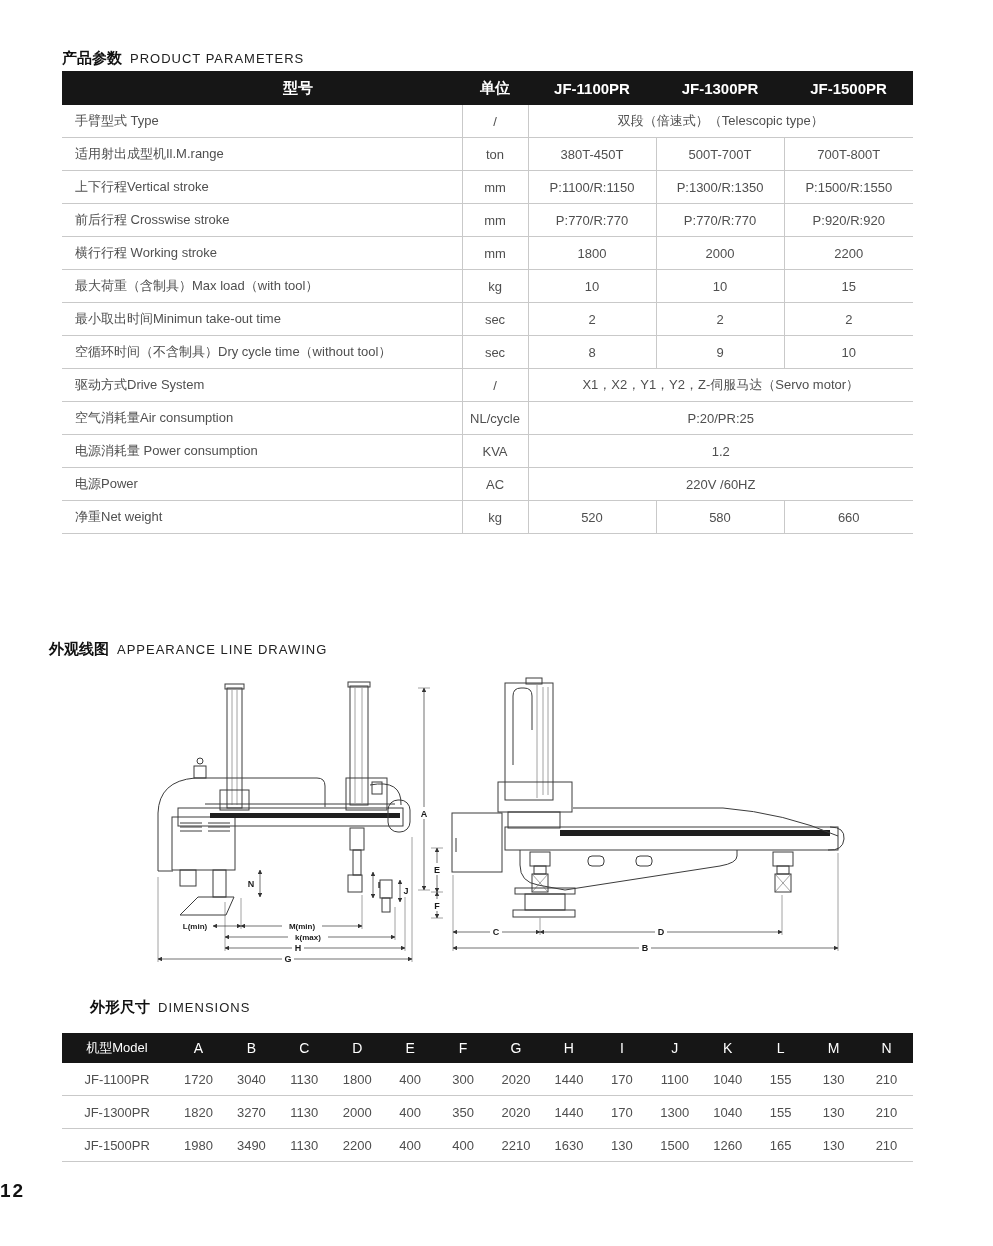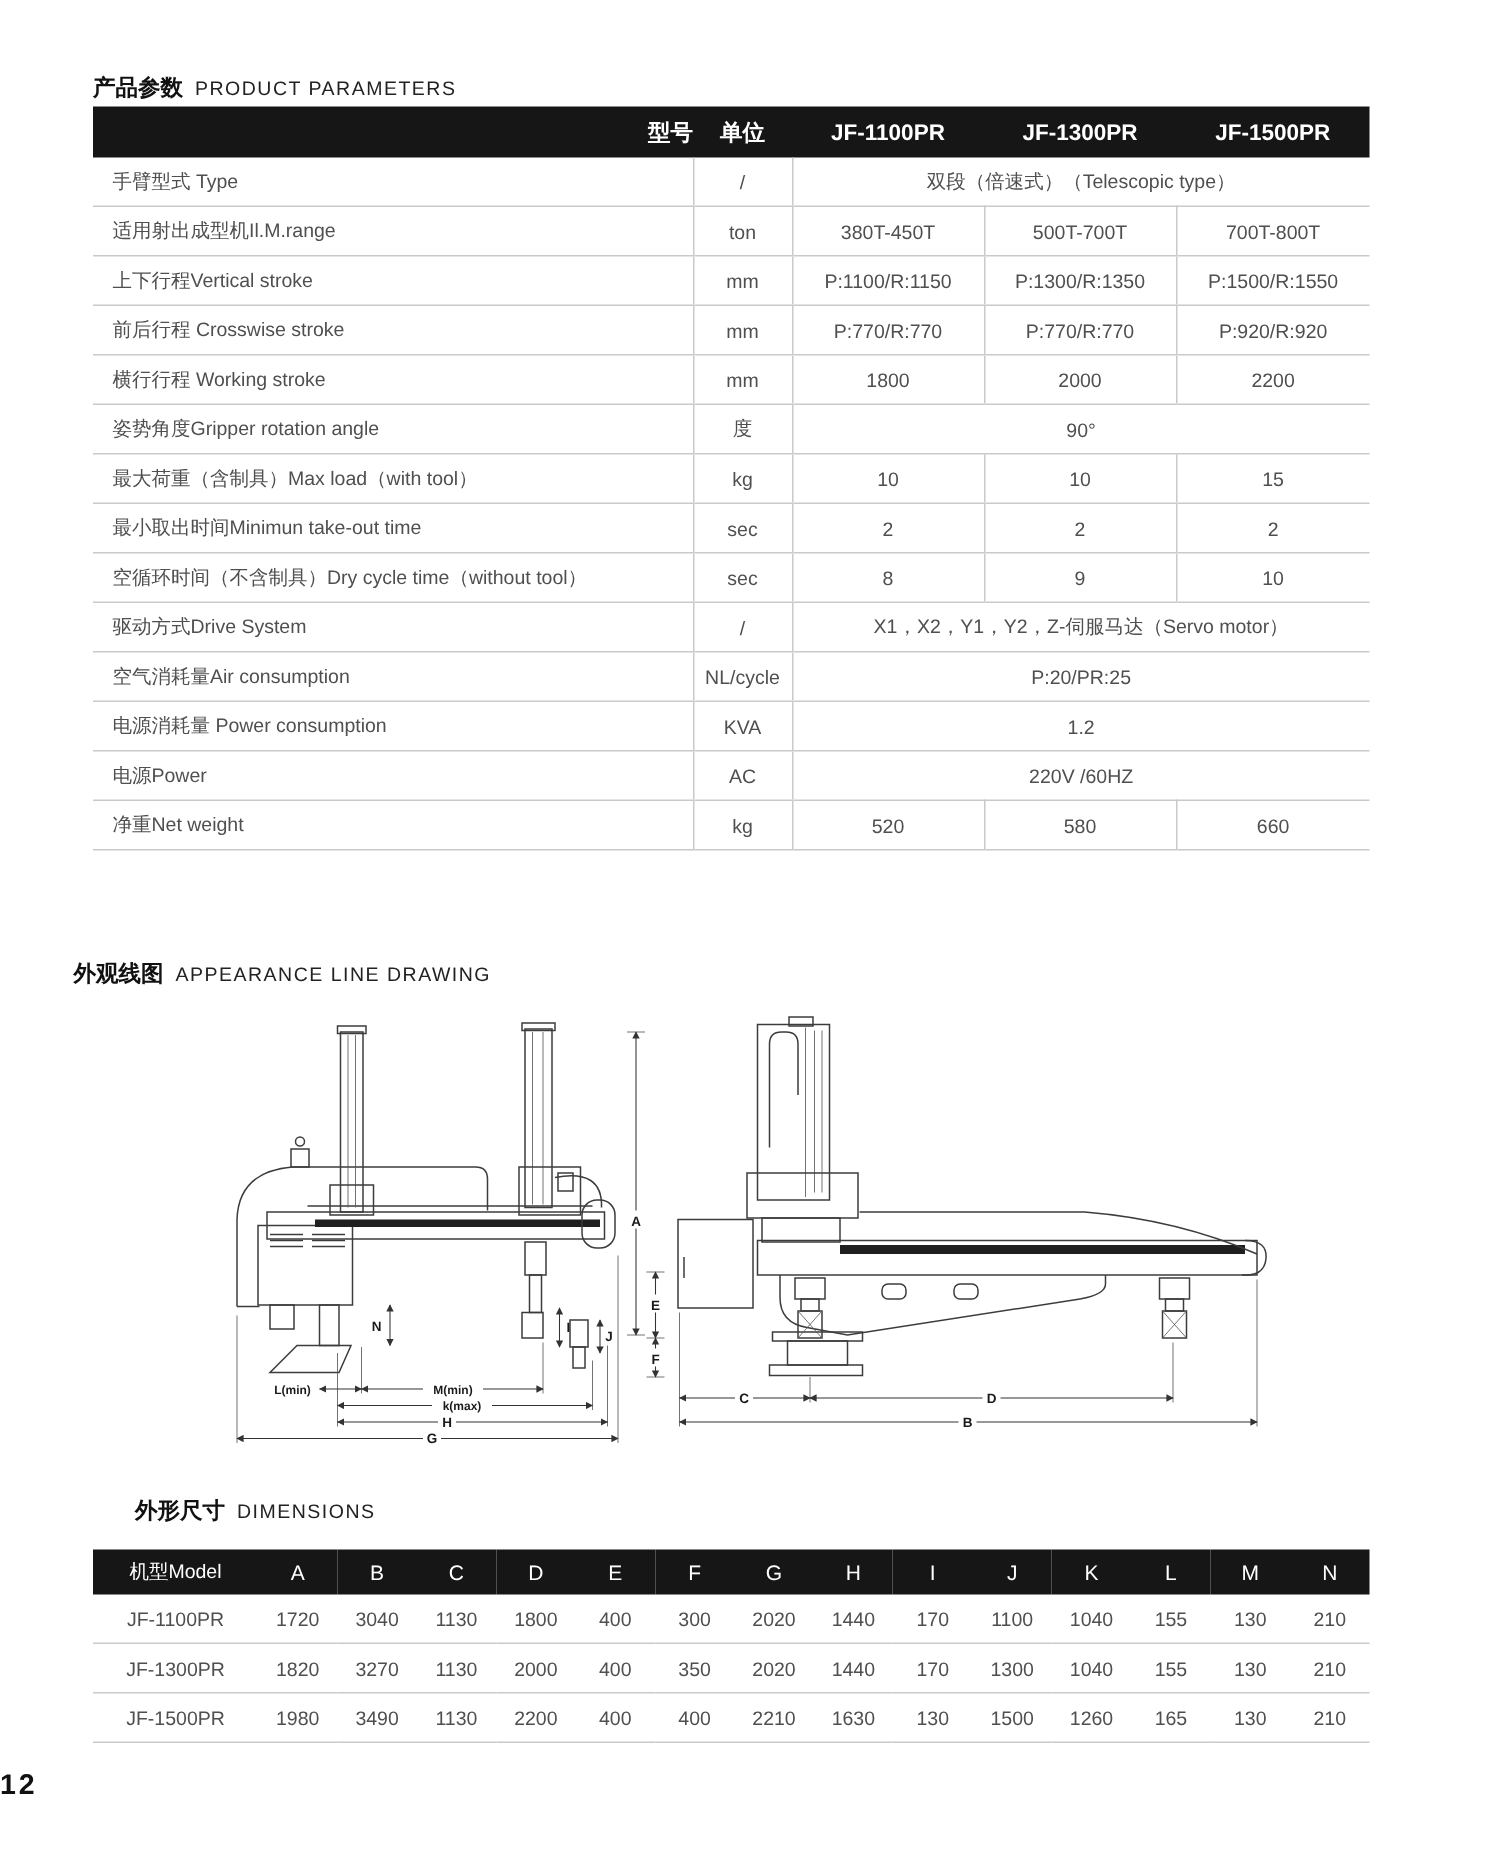--- a/index.html
+++ b/index.html
@@ -6,21 +6,21 @@
   .page{position:relative;width:993px;height:1246px;background:#fff;
         font-family:"Liberation Sans","DejaVu Sans",sans-serif;overflow:hidden;}
   .sec-title{position:absolute;white-space:nowrap;}
   .sec-title .zh{font-weight:bold;font-size:15px;color:#111;}
   .sec-title .en{font-size:13px;color:#222;letter-spacing:1px;margin-left:8px;}
   
   .ptable{position:absolute;left:62px;top:71px;width:851px;border-collapse:collapse;
           table-layout:fixed;font-size:13px;color:#4f4f4f;}
   .ptable thead th{background:#161616;color:#fff;font-size:15px;font-weight:bold;
                    height:34px;padding:0;}
-  .ptable thead th.th-model{text-align:right;padding-left:72px;}
+  .ptable thead th.th-model{text-align:center;padding-left:72px;}
   .ptable tbody td{height:32px;padding:0 2px;border-bottom:1px solid #c9c9c9;
                    text-align:center;overflow:hidden;white-space:nowrap;}
   .ptable tbody td.lbl{text-align:left;padding-left:13px;}
   .ptable tbody td + td{border-left:1px solid #c9c9c9;}
   
   .dtable{position:absolute;left:62px;top:1033px;width:851px;border-collapse:collapse;
           table-layout:fixed;font-size:13px;color:#4f4f4f;}
   .dtable thead th{background:#161616;color:#fff;font-size:14px;font-weight:normal;
                    height:30px;padding:0;}
   .dtable thead th.th-model{font-size:13px;}
@@ -93,25 +93,20 @@
         <td>P:920/R:920</td>
       </tr>
       <tr>
         <td class="lbl">横行行程 Working stroke</td>
         <td>mm</td>
         <td>1800</td>
         <td>2000</td>
         <td>2200</td>
       </tr>
       <tr>
-        <td class="lbl">姿势角度Gripper rotation angle</td>
-        <td>度</td>
-        <td colspan="3">90°</td>
-      </tr>
-      <tr>
         <td class="lbl">最大荷重（含制具）Max load（with tool）</td>
         <td>kg</td>
         <td>10</td>
         <td>10</td>
         <td>15</td>
       </tr>
       <tr>
         <td class="lbl">最小取出时间Minimun take-out time</td>
         <td>sec</td>
         <td>2</td>

